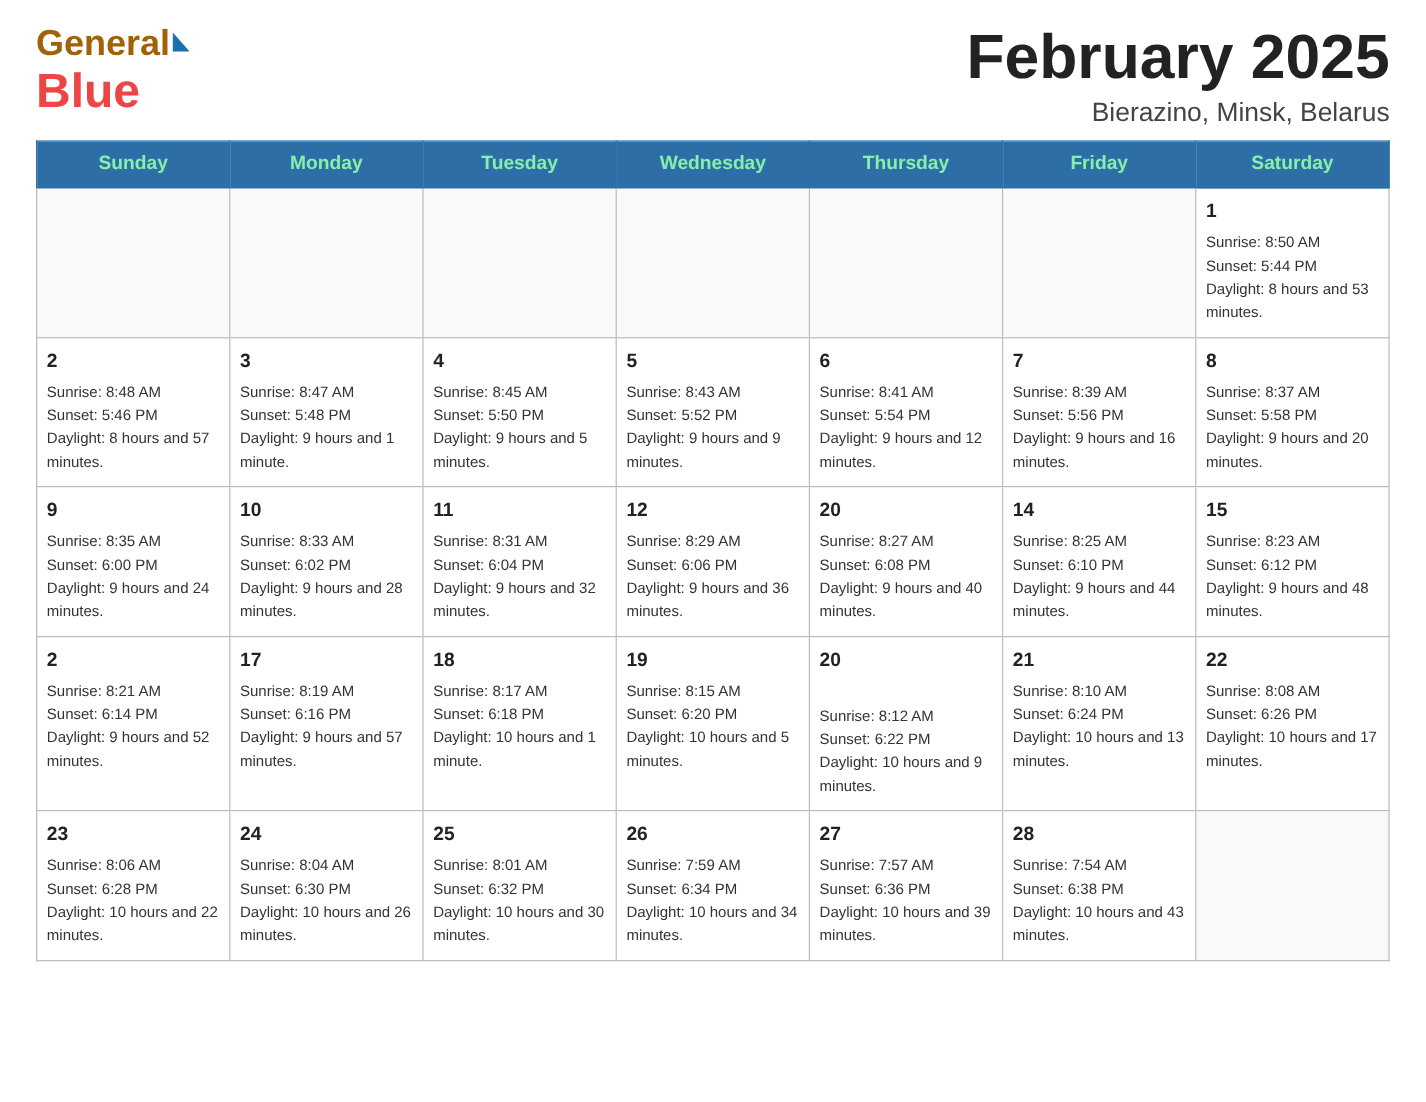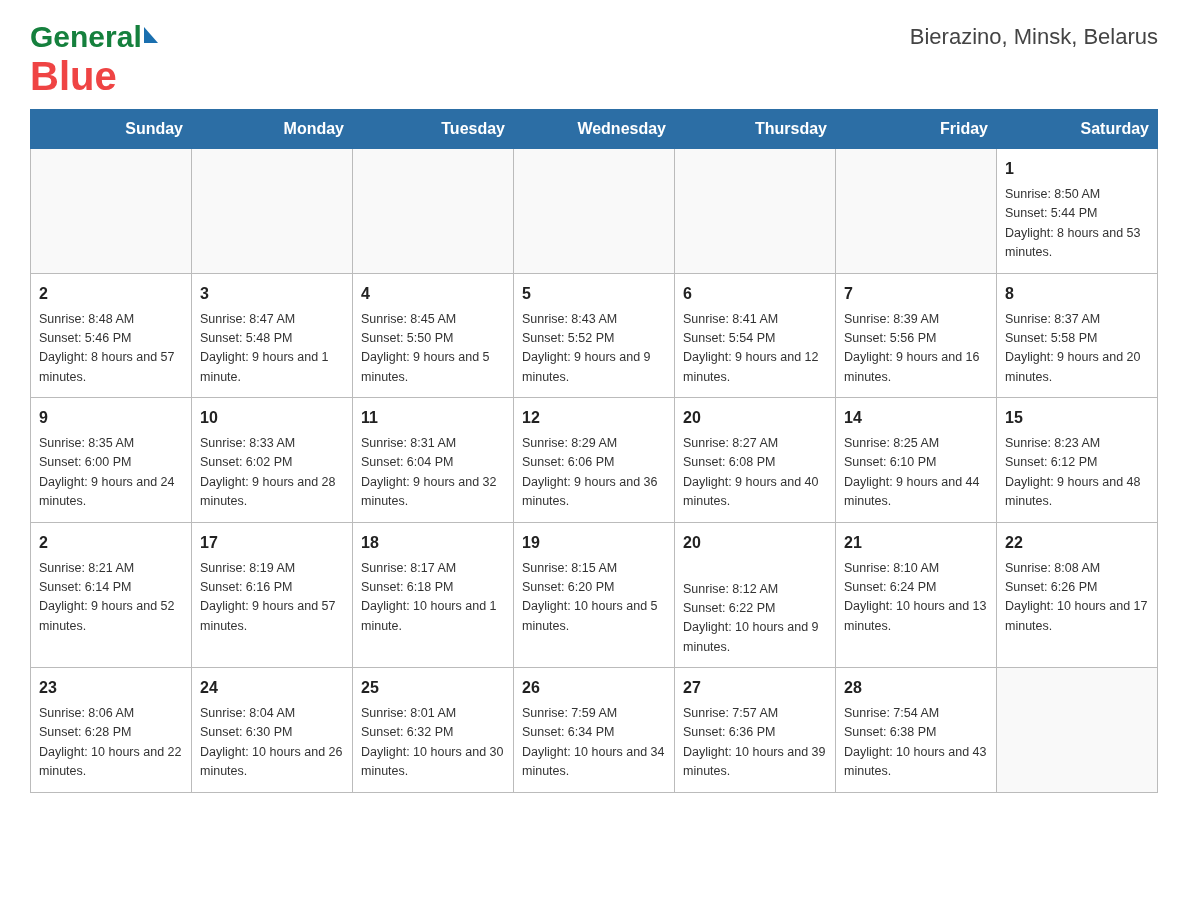--- a/index.html
+++ b/index.html
@@ -35,25 +35,25 @@
       color: #444;
       margin-top: 4px;
     }
     .calendar {
       width: 100%;
       border-collapse: collapse;
       margin-top: 10px;
     }
     .calendar thead tr th {
       background-color: #2c6ea5;
-      color: #ffffff;
+      color: #86efac;
       font-size: 16px;
       font-weight: bold;
       padding: 10px 8px;
-      text-align: right;
+      text-align: center;
       border: 1px solid #2c6ea5;
     }
     .calendar tbody tr td {
       vertical-align: top;
       border: 1px solid #bbb;
       padding: 8px 8px 10px 8px;
       width: calc(100% / 7);
       min-height: 110px;
       font-size: 13px;
       color: #333;
@@ -74,21 +74,21 @@
       color: #333;
       line-height: 1.55;
     }
     .logo-wrapper {
       display: flex;
       align-items: center;
     }
     .logo-general {
       font-size: 30px;
       font-weight: bold;
-      color: #15803d;
+      color: #a16207;
     }
     .logo-blue-text {
       font-size: 40px;
       font-weight: bold;
       color: #ef4444;
     }
     .logo-arrow {
       display: inline-block;
       margin-left: 2px;
       width: 0;
@@ -108,20 +108,21 @@
   <div class="logo">
     <div class="logo-wrapper">
       <span class="logo-general">General</span>
       <span class="logo-arrow"></span>
     </div>
     <div>
       <span class="logo-blue-text">Blue</span>
     </div>
   </div>
   <div class="title-block">
+    <div class="cal-title">February 2025</div>
     <div class="cal-subtitle">Bierazino, Minsk, Belarus</div>
   </div>
 </div>
 
 <table class="calendar">
   <thead>
     <tr>
     <th>Sunday</th>
         <th>Monday</th>
         <th>Tuesday</th>

